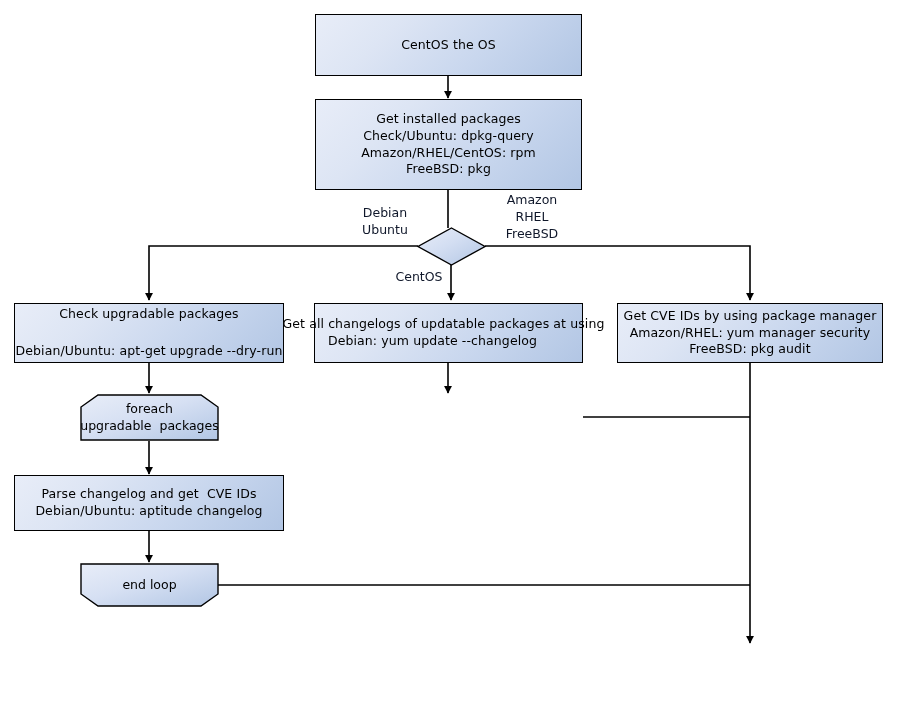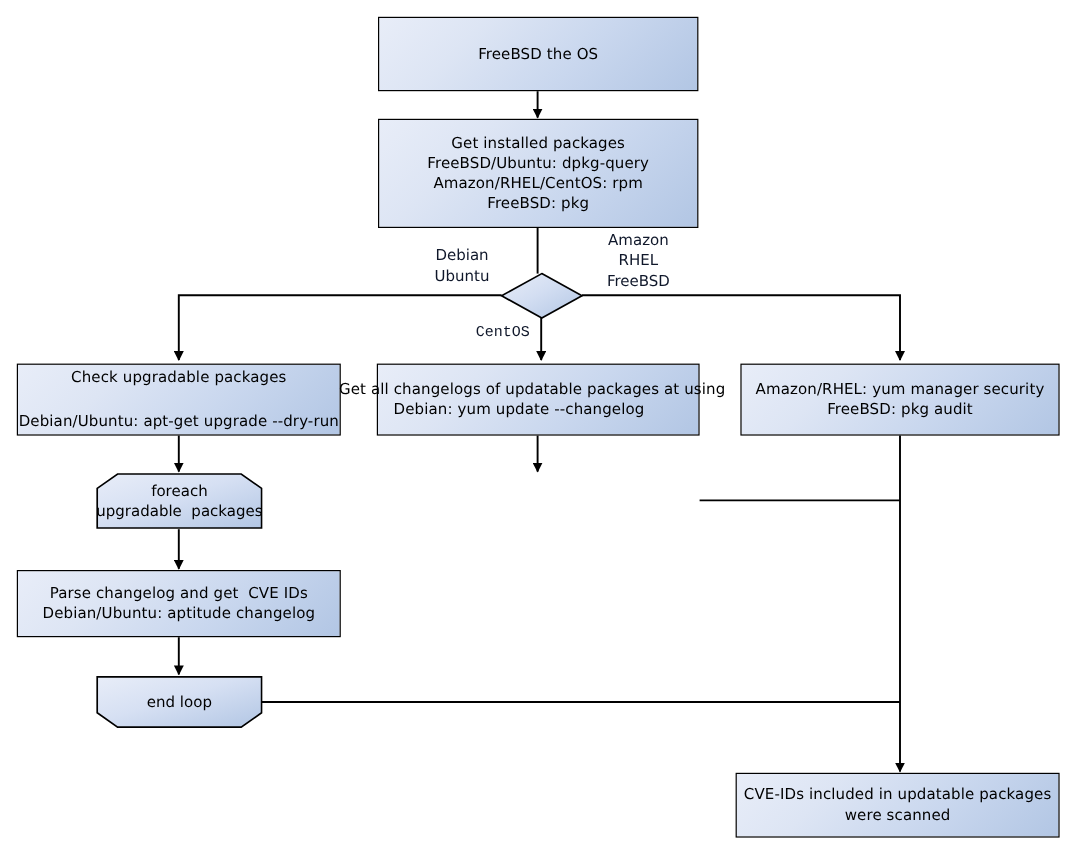--- a/index.html
+++ b/index.html
@@ -112,50 +112,51 @@
     <defs>
       <linearGradient id="dgrad" x1="0" y1="0" x2="1" y2="1">
         <stop offset="0%" stop-color="#e8edf8"></stop>
         <stop offset="45%" stop-color="#d3def2"></stop>
         <stop offset="100%" stop-color="#b2c6e4"></stop>
       </linearGradient>
     </defs>
   </svg>
 
   <div class="node" style="left:315px; top:14px; width:267px; height:62px;">
-    <span class="txt">FreeBSD the OS</span>
+    <span class="txt">CentOS the OS</span>
   </div>
 
   <div class="node" style="left:315px; top:99px; width:267px; height:91px; flex-direction:column;">
     <span class="txt">Get installed packages</span>
-    <span class="txt">FreeBSD/Ubuntu: dpkg-query</span>
+    <span class="txt">Check/Ubuntu: dpkg-query</span>
     <span class="txt">Amazon/RHEL/CentOS: rpm</span>
     <span class="txt">FreeBSD: pkg</span>
   </div>
 
   <div class="edge-label" style="left:348px; top:205px; width:74px;">Debian
 Ubuntu</div>
 
   <div class="edge-label" style="left:492px; top:192px; width:80px;">Amazon
 RHEL
 FreeBSD</div>
 
-  <div class="edge-label" style="left:392px; top:269px; width:54px;font-family:Liberation Mono, monospace;">CentOS</div>
+  <div class="edge-label" style="left:392px; top:269px; width:54px;">CentOS</div>
 
   <div class="node" style="left:14px; top:303px; width:270px; height:60px; flex-direction:column;gap:20px;">
     <span class="txt">Check upgradable packages</span>
     <span class="txt">Debian/Ubuntu: apt-get upgrade --dry-run</span>
   </div>
 
   <div class="node overflow-node" style="left:314px; top:303px; width:269px; height:60px; flex-direction:column;">
     <span class="txt" style="left:-16px;">Get all changelogs of updatable packages at using</span>
     <span class="txt" style="left:-16px;">Debian: yum update --changelog</span>
   </div>
 
   <div class="node" style="left:617px; top:303px; width:266px; height:60px; flex-direction:column;">
+    <span class="txt">Get CVE IDs by using package manager</span>
     <span class="txt">Amazon/RHEL: yum manager security</span>
     <span class="txt">FreeBSD: pkg audit</span>
   </div>
 
   <div class="loop-node loop-start" style="left:80px; top:394px; width:139px; height:47px; flex-direction:column;">
     <svg class="wires" style="width:139px;height:47px;left:0;top:0;position:absolute;" viewBox="0 0 139 47">
       <polygon points="18,1 121,1 138,13 138,46 1,46 1,13" fill="url(#lgrad)" stroke="#000" stroke-width="1.4"></polygon>
       <defs>
         <linearGradient id="lgrad" x1="0" y1="0" x2="1" y2="1">
           <stop offset="0%" stop-color="#e8edf8"></stop>
@@ -181,18 +182,14 @@
         <linearGradient id="lgrad2" x1="0" y1="0" x2="1" y2="1">
           <stop offset="0%" stop-color="#e8edf8"></stop>
           <stop offset="45%" stop-color="#d6e0f3"></stop>
           <stop offset="100%" stop-color="#b2c6e4"></stop>
         </linearGradient>
       </defs>
     </svg>
     <span class="txt">end loop</span>
   </div>
 
-  <div class="node" style="left:613px; top:644px; width:270px; height:54px; flex-direction:column;">
-    <span class="txt">CVE-IDs included in updatable packages</span>
-    <span class="txt">were scanned</span>
-  </div>
 
 </div>
 
 </body></html>

